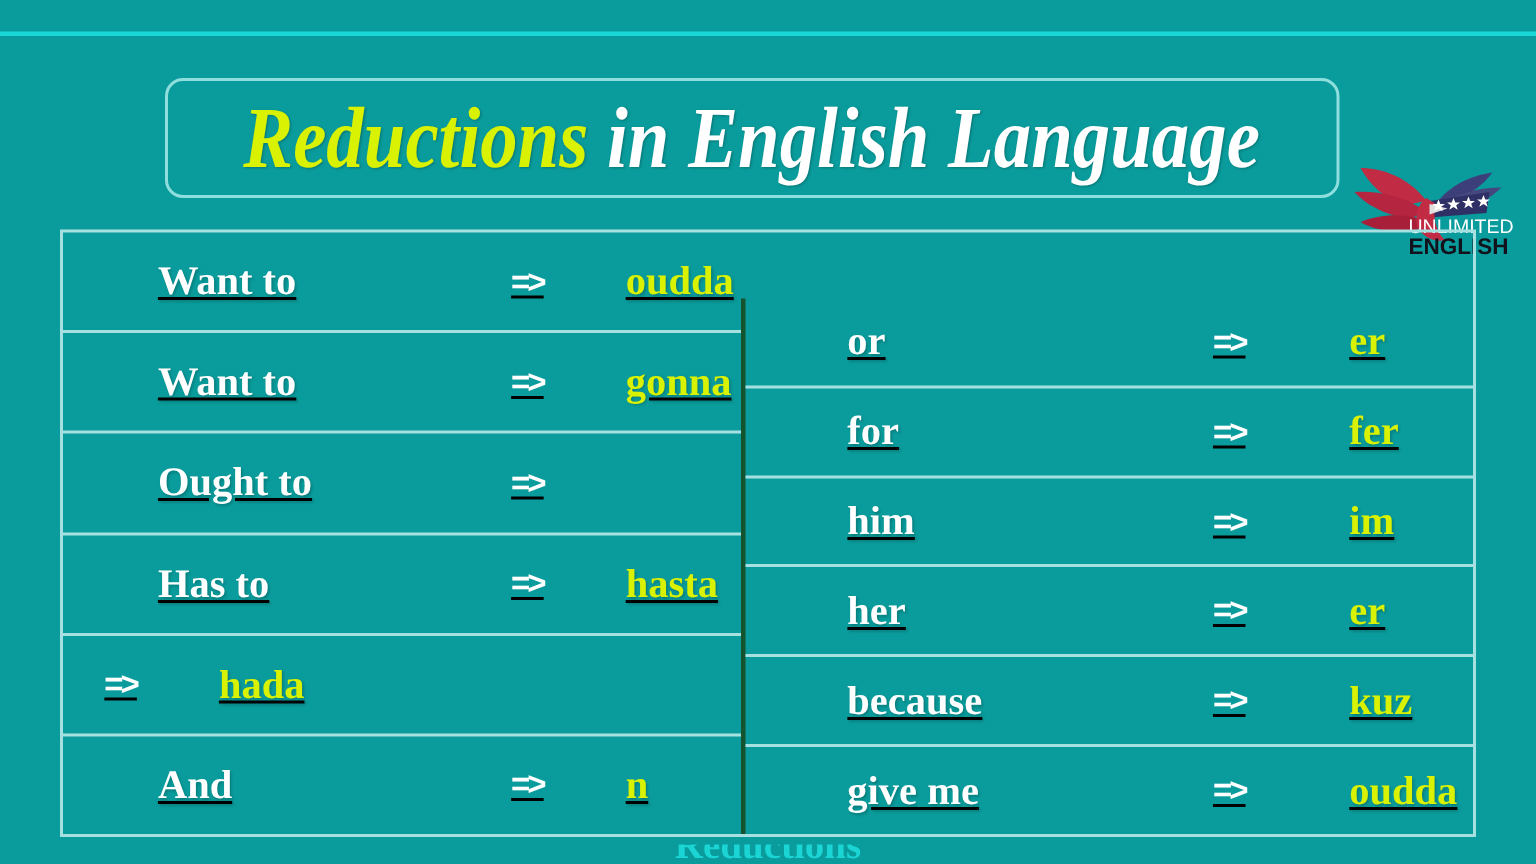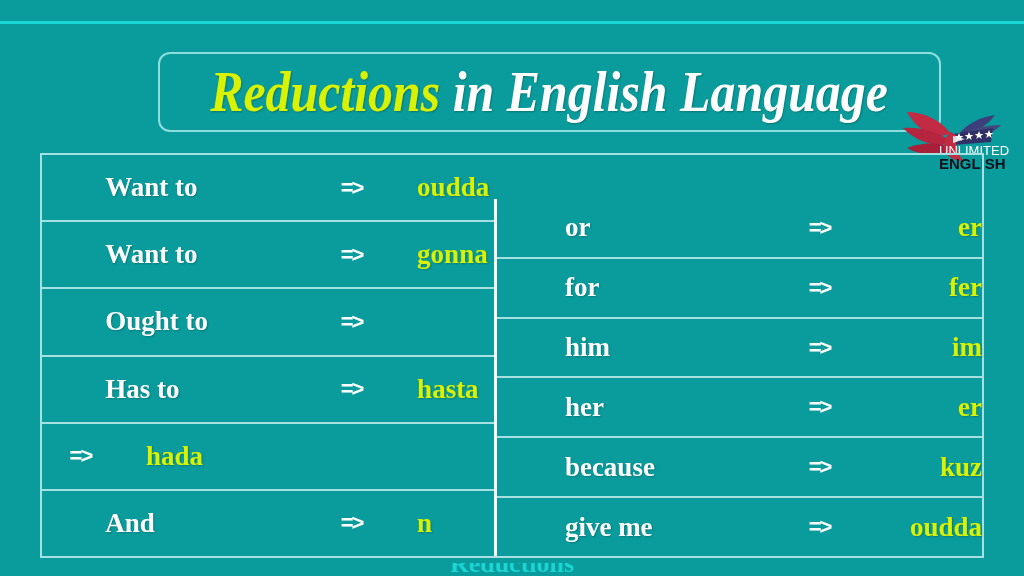--- a/index.html
+++ b/index.html
@@ -39,21 +39,20 @@
     top: 6px;
     width: 783px;
     height: 80px;
     border: 2px solid #8fdede;
     border-radius: 12px;
     box-sizing: border-box;
     display: flex;
     align-items: center;
     justify-content: center;
     overflow: hidden;
-    margin-left: 48px;
   }
   #title-text {
     font-family: "Liberation Serif", serif;
     font-style: italic;
     font-weight: bold;
     font-size: 58px;
     line-height: 1;
     white-space: nowrap;
     transform: scaleX(0.86);
     letter-spacing: 0px;
@@ -75,29 +74,30 @@
   
   #reductions-table {
     position: absolute;
     left: 40px;
     top: 153px;
     width: 944px;
     height: 405px;
     border: 2px solid #a6e0e0;
     box-sizing: border-box;
     display: flex;
+    text-decoration: underline;
   }
   .table-col {
     flex: 1 1 0;
     display: flex;
     flex-direction: column;
     min-width: 0;
   }
   .table-col.col-left  { flex: 0 0 452px; }
-  .table-col.col-right { flex: 1 1 auto; border-left: 3px solid #ffffff; margin-top: 44px; }
+  .table-col.col-right { flex: 1 1 auto; border-left: 3px solid #14532d; margin-top: 44px; }
 
   .t-row {
     flex: 1 1 0;
     display: flex;
     align-items: center;
     border-bottom: 2px solid #a6e0e0;
     box-sizing: border-box;
     min-height: 0;
   }
   .t-row:last-child { border-bottom: none; }
@@ -128,21 +128,21 @@
     color: #d9f204;
     font-weight: bold;
     font-size: 27px;
     white-space: nowrap;
     text-shadow: 1px 1px 2px rgba(0,0,0,0.22);
   }
 
   
   .col-right .cell-term   { flex: 0 0 44%; padding-left: 14%; }
   .col-right .cell-arrow  { flex: 0 0 17%; }
-  .col-right .cell-result { padding-left: 8%; text-align: right; }
+  .col-right .cell-result { padding-left: 8%; }
 
   
   #footer-clip {
     position: absolute;
     left: 0;
     top: 563px;
     width: 1024px;
     height: 13px;
     overflow: hidden;
   }

